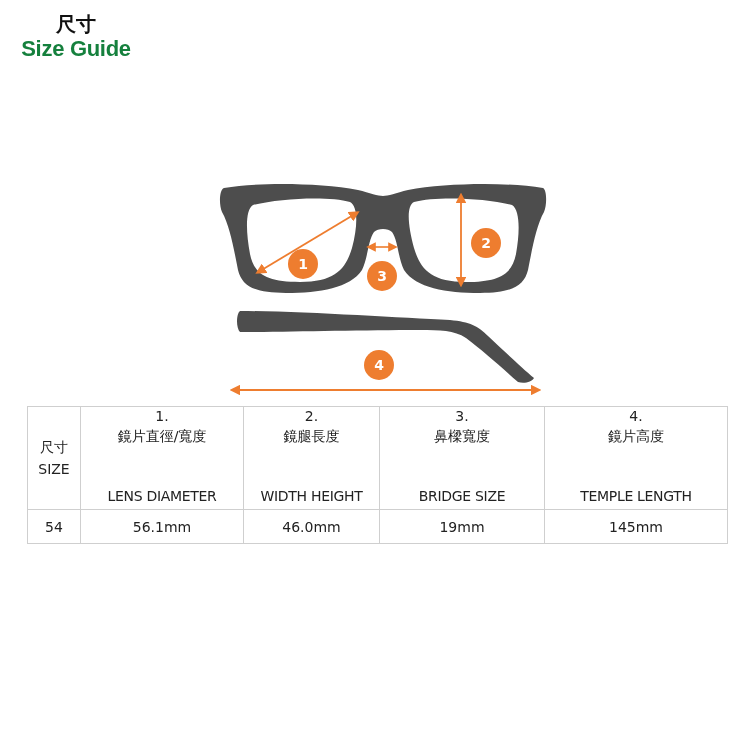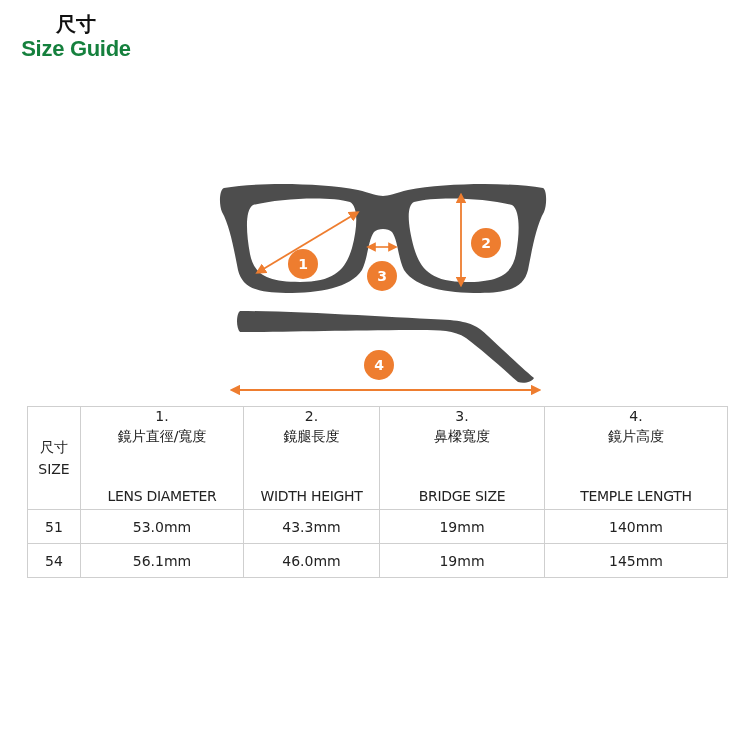--- a/index.html
+++ b/index.html
@@ -134,27 +134,20 @@
       </th>
       <th>
         <span class="th-num">4.</span>
         <span class="th-zh">鏡片高度</span>
         <span class="th-en">TEMPLE LENGTH</span>
       </th>
     </tr>
   </thead>
   <tbody>
     <tr>
-      <td>51</td>
-      <td>53.0mm</td>
-      <td>43.3mm</td>
-      <td>19mm</td>
-      <td>140mm</td>
-    </tr>
-    <tr>
       <td>54</td>
       <td>56.1mm</td>
       <td>46.0mm</td>
       <td>19mm</td>
       <td>145mm</td>
     </tr>
   </tbody>
 </table>
 
 </body></html>

